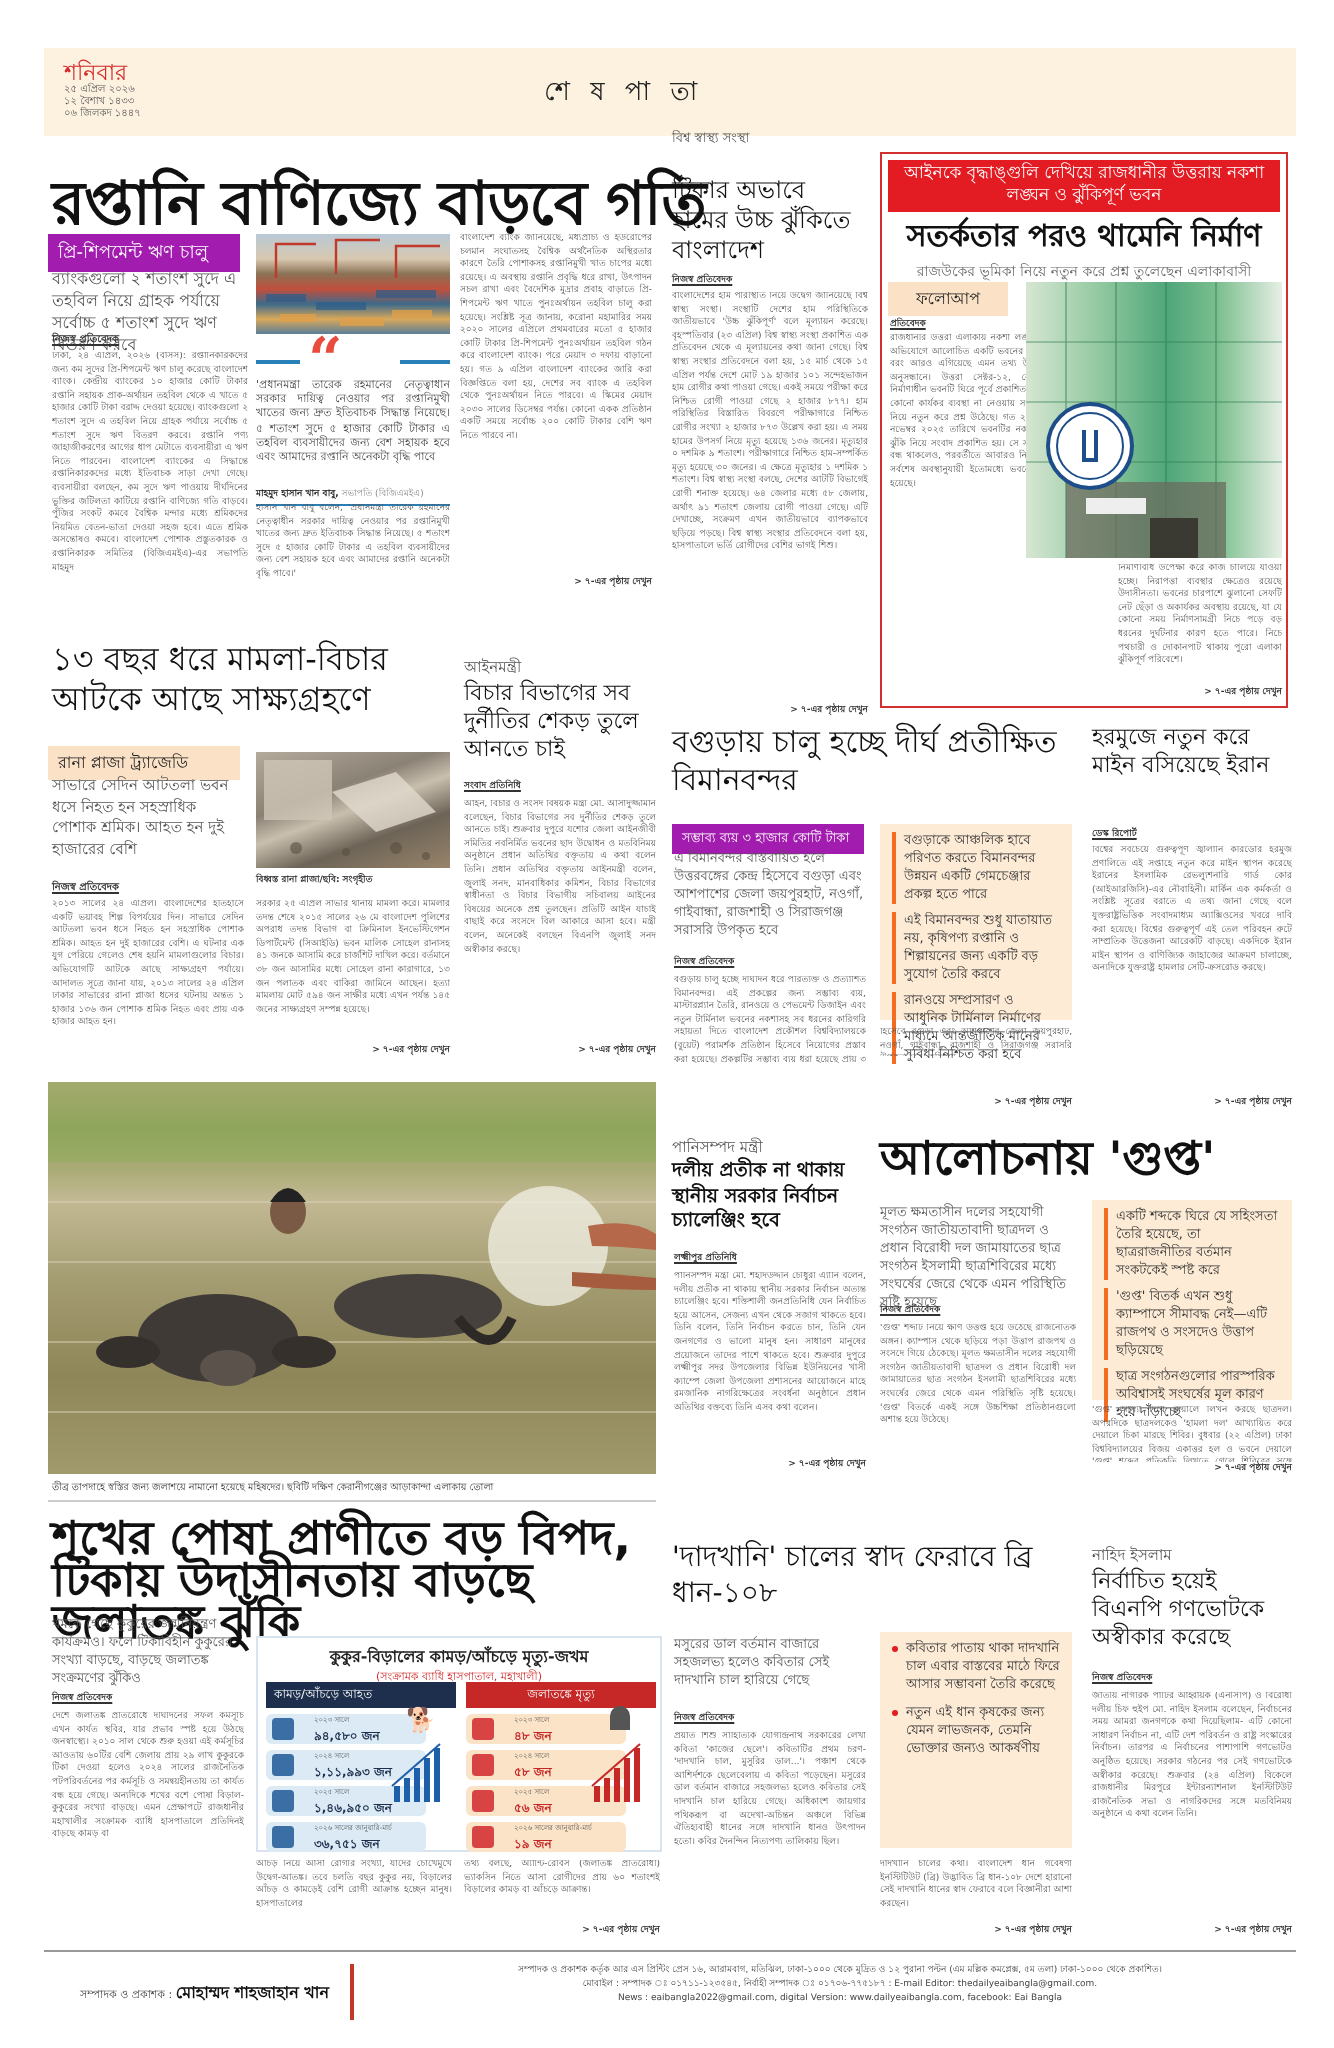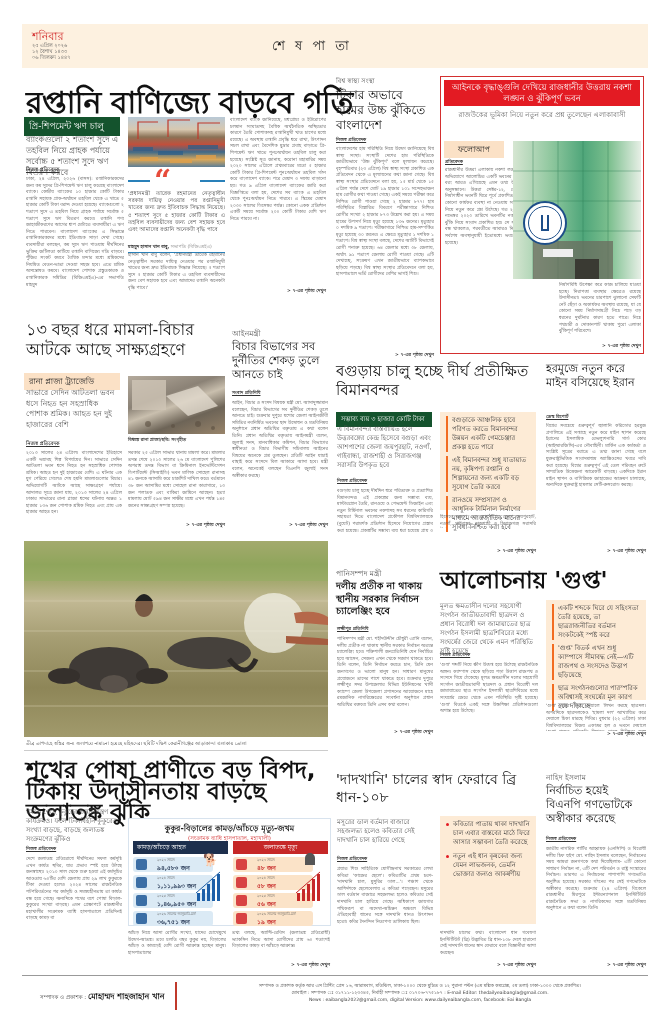--- a/index.html
+++ b/index.html
@@ -11,21 +11,21 @@
 .dates{left:10px;top:18px;font-size:5px;line-height:6px;color:#555}
 .section-title{left:250px;top:12px;font-size:13px;letter-spacing:3px;color:#222}
 .logo{right:6px;top:0;height:44px;display:flex;align-items:flex-end}
 .logo-small{position:absolute;left:4px;top:3px;font-size:6px;color:#222}
 .logo-main{font-size:29px;font-weight:bold;color:#111;line-height:40px;letter-spacing:-1px}
 .logo-dot{display:inline-block;width:11px;height:11px;border-radius:50%;background:#e31b23;vertical-align:top;margin-top:6px;margin-left:-4px}
 .hl{font-family:"DejaVu Sans",sans-serif;color:#111;font-weight:normal;line-height:1.15}
 .txt{font-size:4.5px;line-height:6.6px;color:#555;text-align:justify;overflow:hidden}
 .byline{font-size:5px;font-weight:bold;color:#333;text-decoration:underline}
 .cont{font-size:4.5px;color:#333;text-align:right;font-weight:bold}
-.tag-orange{background:#14532d;color:#fff;font-size:9px;padding:2px 5px}
+.tag-orange{background:#a21caf;color:#fff;font-size:9px;padding:2px 5px}
 .tag-peach{background:#fbe1c6;color:#222;font-size:9px;padding:2px 5px}
 .sub{font-size:8px;line-height:11px;color:#555}
 .rule{height:1px;background:#ccc}
 .photo{overflow:hidden}
 .hl-box{background:#fdebd6;padding:4px 6px}
 .hl-box .item{border-left:2px solid #f26c21;padding-left:4px;margin-bottom:4px;font-size:6.5px;line-height:9px;color:#333}
 .bullet{font-size:6.5px;line-height:9px;color:#333;margin-bottom:5px;padding-left:7px;position:relative}
 .bullet:before{content:"";position:absolute;left:0;top:3px;width:3px;height:3px;background:#e31b23;border-radius:50%}
 .redbox{border:1.5px solid #d32f2f}
 .redbar{background:#e31b23;color:#fff;text-align:center;font-size:8.5px;line-height:11px;padding:2px}
@@ -88,28 +88,29 @@
 <div class="abs" style="left:200px;top:180px;width:25px;height:2px;background:#2980b9"></div>
 <div class="abs txt" style="left:128px;top:190px;width:97px;height:52px;font-size:5.5px;line-height:7.2px;color:#444">'প্রধানমন্ত্রী তারেক রহমানের নেতৃত্বাধীন সরকার দায়িত্ব নেওয়ার পর রপ্তানিমুখী খাতের জন্য দ্রুত ইতিবাচক সিদ্ধান্ত নিয়েছে। ৫ শতাংশ সুদে ৫ হাজার কোটি টাকার এ তহবিল ব্যবসায়ীদের জন্য বেশ সহায়ক হবে এবং আমাদের রপ্তানি অনেকটা বৃদ্ধি পাবে</div>
 <div class="abs" style="left:128px;top:244px;width:97px;font-size:4.5px;border-bottom:1.5px solid #2980b9;padding-bottom:1px">
   <b>মাহমুদ হাসান খান বাবু,</b>
   <span style="color:#888">সভাপতি (বিজিএমইএ)</span>
 </div>
 <div class="abs txt" style="left:128px;top:252px;width:97px;height:42px">হাসান খান বাবু বলেন, 'প্রধানমন্ত্রী তারেক রহমানের নেতৃত্বাধীন সরকার দায়িত্ব নেওয়ার পর রপ্তানিমুখী খাতের জন্য দ্রুত ইতিবাচক সিদ্ধান্ত নিয়েছে। ৫ শতাংশ সুদে ৫ হাজার কোটি টাকার এ তহবিল ব্যবসায়ীদের জন্য বেশ সহায়ক হবে এবং আমাদের রপ্তানি অনেকটা বৃদ্ধি পাবে।'</div>
 <div class="abs txt" style="left:230px;top:117px;width:96px;height:168px">বাংলাদেশ ব্যাংক জানিয়েছে, মধ্যপ্রাচ্য ও ইউরোপের চলমান সংঘাতসহ বৈশ্বিক অর্থনৈতিক অস্থিরতার কারণে তৈরি পোশাকসহ রপ্তানিমুখী খাত চাপের মধ্যে রয়েছে। এ অবস্থায় রপ্তানি প্রবৃদ্ধি ধরে রাখা, উৎপাদন সচল রাখা এবং বৈদেশিক মুদ্রার প্রবাহ বাড়াতে প্রি-শিপমেন্ট ঋণ খাতে পুনঃঅর্থায়ন তহবিল চালু করা হয়েছে। সংশ্লিষ্ট সূত্র জানায়, করোনা মহামারির সময় ২০২০ সালের এপ্রিলে প্রথমবারের মতো ৫ হাজার কোটি টাকার প্রি-শিপমেন্ট পুনঃঅর্থায়ন তহবিল গঠন করে বাংলাদেশ ব্যাংক। পরে মেয়াদ ৩ দফায় বাড়ানো হয়। গত ৯ এপ্রিল বাংলাদেশ ব্যাংকের জারি করা বিজ্ঞপ্তিতে বলা হয়, দেশের সব ব্যাংক এ তহবিল থেকে পুনঃঅর্থায়ন নিতে পারবে। এ স্কিমের মেয়াদ ২০৩০ সালের ডিসেম্বর পর্যন্ত। কোনো একক প্রতিষ্ঠান একটি সময়ে সর্বোচ্চ ২০০ কোটি টাকার বেশি ঋণ নিতে পারবে না।</div>
 <div class="abs cont" style="left:230px;top:288px;width:96px">&gt; ৭-এর পৃষ্ঠায় দেখুন</div>
 
-<div class="abs" style="left:336px;top:76px;font-size:6.5px;color:#555">বিশ্ব স্বাস্থ্য সংস্থা</div>
+<div class="abs" style="left:336px;top:64px;font-size:6.5px;color:#555">বিশ্ব স্বাস্থ্য সংস্থা</div>
 <div class="abs hl" style="left:336px;top:88px;width:98px;font-size:12px;line-height:15px">টিকার অভাবে হামের উচ্চ ঝুঁকিতে বাংলাদেশ</div>
 <div class="abs byline" style="left:336px;top:137px;font-size:4.5px">নিজস্ব প্রতিবেদক</div>
 <div class="abs txt" style="left:336px;top:146px;width:98px;height:210px">বাংলাদেশের হাম পরিস্থিতি নিয়ে উদ্বেগ জানিয়েছে বিশ্ব স্বাস্থ্য সংস্থা। সংস্থাটি দেশের হাম পরিস্থিতিকে জাতীয়ভাবে 'উচ্চ ঝুঁকিপূর্ণ' বলে মূল্যায়ন করেছে। বৃহস্পতিবার (২৩ এপ্রিল) বিশ্ব স্বাস্থ্য সংস্থা প্রকাশিত এক প্রতিবেদন থেকে এ মূল্যায়নের কথা জানা গেছে। বিশ্ব স্বাস্থ্য সংস্থার প্রতিবেদনে বলা হয়, ১৫ মার্চ থেকে ১৫ এপ্রিল পর্যন্ত দেশে মোট ১৯ হাজার ১০১ সন্দেহভাজন হাম রোগীর কথা পাওয়া গেছে। একই সময়ে পরীক্ষা করে নিশ্চিত রোগী পাওয়া গেছে ২ হাজার ৮৭৭। হাম পরিস্থিতির বিস্তারিত বিবরণে পরীক্ষাগারে নিশ্চিত রোগীর সংখ্যা ২ হাজার ৮৭৩ উল্লেখ করা হয়। এ সময় হামের উপসর্গ নিয়ে মৃত্যু হয়েছে ১৩৬ জনের। মৃত্যুহার ০ দশমিক ৯ শতাংশ। পরীক্ষাগারে নিশ্চিত হাম-সম্পর্কিত মৃত্যু হয়েছে ৩০ জনের। এ ক্ষেত্রে মৃত্যুহার ১ দশমিক ১ শতাংশ। বিশ্ব স্বাস্থ্য সংস্থা বলছে, দেশের আটটি বিভাগেই রোগী শনাক্ত হয়েছে। ৬৪ জেলার মধ্যে ৫৮ জেলায়, অর্থাৎ ৯১ শতাংশ জেলায় রোগী পাওয়া গেছে। এটি দেখাচ্ছে, সংক্রমণ এখন জাতীয়ভাবে ব্যাপকভাবে ছড়িয়ে পড়ছে। বিশ্ব স্বাস্থ্য সংস্থার প্রতিবেদনে বলা হয়, হাসপাতালে ভর্তি রোগীদের বেশির ভাগই শিশু।</div>
 <div class="abs cont" style="left:336px;top:352px;width:98px">&gt; ৭-এর পৃষ্ঠায় দেখুন</div>
 
 <div class="abs redbox" style="left:440px;top:76px;width:204px;height:278px">
   <div class="redbar" style="margin:3px 3px 0 3px">আইনকে বৃদ্ধাঙ্গুলি দেখিয়ে রাজধানীর উত্তরায় নকশা লঙ্ঘন ও ঝুঁকিপূর্ণ ভবন</div>
+  <div class="hl" style="text-align:center;font-size:15px;font-weight:bold;margin-top:4px">সতর্কতার পরও থামেনি নির্মাণ</div>
   <div style="text-align:center;font-size:7px;color:#666;margin-top:3px">রাজউকের ভূমিকা নিয়ে নতুন করে প্রশ্ন তুলেছেন এলাকাবাসী</div>
   <div class="followup" style="position:absolute;left:3px;top:64px;width:60px">ফলোআপ</div>
   <div class="byline" style="position:absolute;left:4px;top:82px;font-size:4.5px">প্রতিবেদক</div>
   <div class="txt" style="position:absolute;left:4px;top:90px;width:110px;height:172px">রাজধানীর উত্তরা এলাকায় নকশা লঙ্ঘন ও নিরাপত্তাহীনতার অভিযোগে আলোচিত একটি ভবনের নির্মাণকাজ বন্ধ না হয়ে বরং আরও এগিয়েছে এমন তথ্য উঠে এসেছে সাম্প্রতিক অনুসন্ধানে। উত্তরা সেক্টর-১২, রোড-৫-এর প্লট-৩০-এ নির্মাণাধীন ভবনটি ঘিরে পূর্বে প্রকাশিত সংবাদের পরও দৃশ্যমান কোনো কার্যকর ব্যবস্থা না নেওয়ায় সংশ্লিষ্ট কর্তৃপক্ষের ভূমিকা নিয়ে নতুন করে প্রশ্ন উঠেছে। গত ২৪ মে ২০২৫ এবং ৩০ নভেম্বর ২০২৫ তারিখে ভবনটির নকশা লঙ্ঘন ও নিরাপত্তা ঝুঁকি নিয়ে সংবাদ প্রকাশিত হয়। সে সময় সাময়িকভাবে কাজ বন্ধ থাকলেও, পরবর্তীতে আবারও নির্মাণকাজ শুরু হয় এবং সর্বশেষ অবস্থানুযায়ী ইতোমধ্যে ভবনের ছাদ ঢালাই সম্পন্ন হয়েছে।</div>
   <div class="photo" style="position:absolute;left:72px;top:64px;width:128px;height:138px;background:linear-gradient(90deg,#d6e6d2 0%,#8fc79e 30%,#4fa67a 55%,#7cbf8e 75%,#e7efe6 100%)">
     <svg width="128" height="138">
       <g stroke="#2e7d55" stroke-width=".6" opacity=".7">
         <path d="M20 0 V138 M45 0 V138 M70 0 V138 M95 0 V138 M0 30 H128 M0 60 H128 M0 90 H128"></path>
       </g>
       <rect x="20" y="100" width="80" height="38" fill="#6b6b5e" opacity=".75"></rect>

